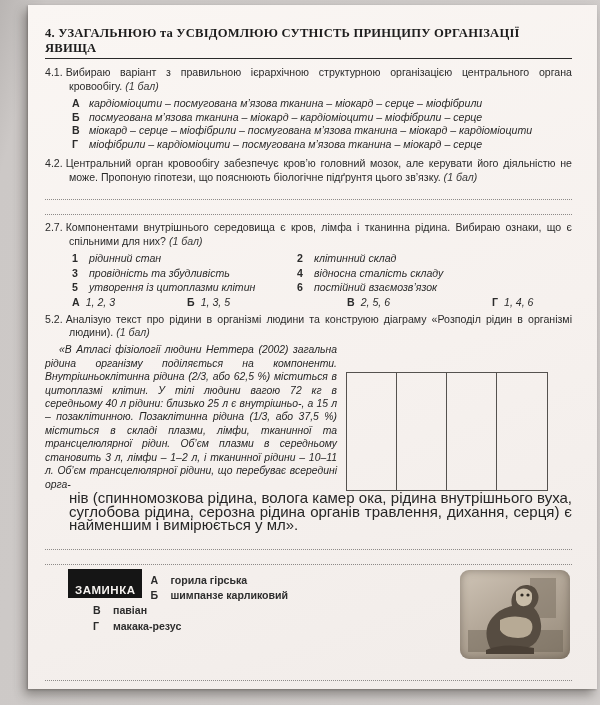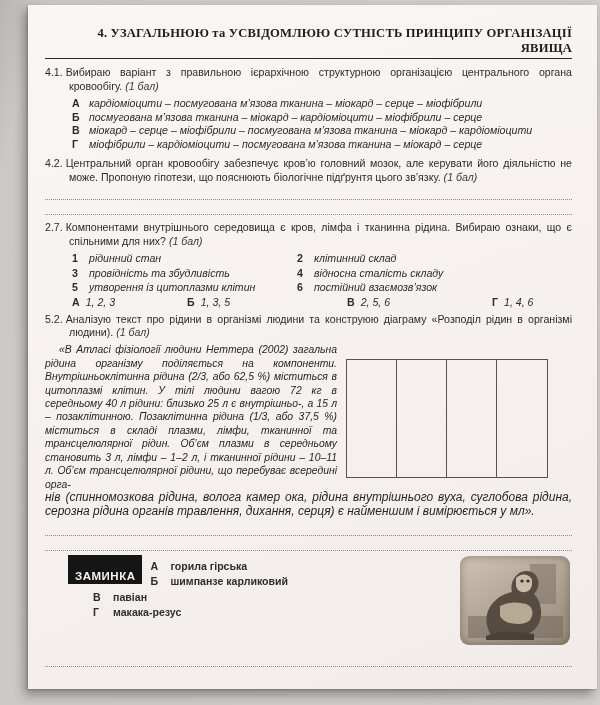--- a/index.html
+++ b/index.html
@@ -10,55 +10,55 @@
   }
   .paper{
     position:absolute;left:28px;top:5px;width:569px;height:684px;
     background:linear-gradient(160deg,#faf6f3 0%,#f6f1ee 55%,#f1ece9 100%);
     box-shadow:-4px 6px 10px rgba(60,55,52,.45), -1px 1px 2px rgba(60,55,52,.3);
     padding:21px 25px 0 17px;box-sizing:border-box;
   }
   .sec-title{
     font-family:"Liberation Serif", serif;font-weight:bold;font-size:12.6px;
     color:#1d1d1d;letter-spacing:.2px;border-bottom:1.6px solid #2a2a2a;
-    padding-bottom:2px;margin:0 0 7px 0;display:block;text-align:right;
+    padding-bottom:2px;margin:0 0 7px 0;display:block;
   }
   .sec-title.fit{display:inline-block;padding-right:14px;}
   .q{margin:0 0 3px 0;font-size:10.6px;line-height:1.3;text-align:justify;}
   .qnum{font-weight:normal;margin-right:3px;}
   .pts{font-style:italic;color:#3a3a3a;}
   .hang{padding-left:24px;text-indent:-24px;}
   .opt{display:flex;font-size:10.6px;line-height:1.32;margin-left:27px;}
   .opt .letter{font-weight:bold;width:17px;flex:0 0 17px;}
   .opt .otext{font-style:italic;}
   .dotline{border-bottom:1.9px dotted #8d8a88;height:11px;margin:0 0 3px 0;}
   .items{display:grid;grid-template-columns:225px 1fr;margin-left:27px;font-size:10.6px;line-height:1.36;}
   .item{display:flex;}
   .item .inum{font-weight:bold;width:17px;flex:0 0 17px;}
   .item .itext{font-style:italic;}
   .ansrow{display:flex;margin-left:27px;font-size:10.6px;margin-top:1px;}
   .ansrow .ans{display:flex;}
   .ansrow .ans .letter{font-weight:bold;margin-right:6px;}
   .ansrow .ans .atext{font-style:italic;}
   .a1{width:115px;}.a2{width:160px;}.a3{width:145px;}
-  .flexrow{display:flex;align-items:center;margin-top:2px;}
+  .flexrow{display:flex;align-items:flex-end;margin-top:2px;}
   .passage{
     width:292px;flex:0 0 292px;font-style:italic;font-size:10.4px;
     line-height:13.45px;text-align:justify;text-indent:14px;color:#262626;
   }
   .grid{
     margin-left:9px;margin-top:2px;width:200px;height:117px;
     border:1.2px solid #55524f;display:grid;grid-template-columns:1fr 1fr 1fr 1fr;
     background:transparent;
   }
   .grid .cell{border-right:1.2px solid #55524f;}
   .grid .cell:last-child{border-right:none;}
   .passage-bottom{
-    font-style:italic;font-size:12px;line-height:13.45px;text-align:justify;
-    margin-top:0;color:#262626;
+    font-size:15px;line-height:13.45px;text-align:justify;
+    margin-top:0;color:#262626;margin-left:24px;
   }
   .zaminka{margin-top:4px;font-size:10.6px;overflow:hidden;}
   .zlabel{
     background:#151515;color:#f5f2ef;font-weight:bold;font-size:11.5px;
     padding:15px 7px 2px 7px;letter-spacing:.5px;margin-right:8px;float:left;margin-left:23px;
   }
   .ztext{font-style:italic;font-weight:bold;text-align:justify;line-height:1.38;color:#2e2e2e;}
   .photo{
     float:right;width:110px;height:89px;margin:1px 2px 4px 10px;border-radius:9px;
     background:linear-gradient(150deg,#cfc4b6 0%,#b4a899 45%,#948878 100%);

